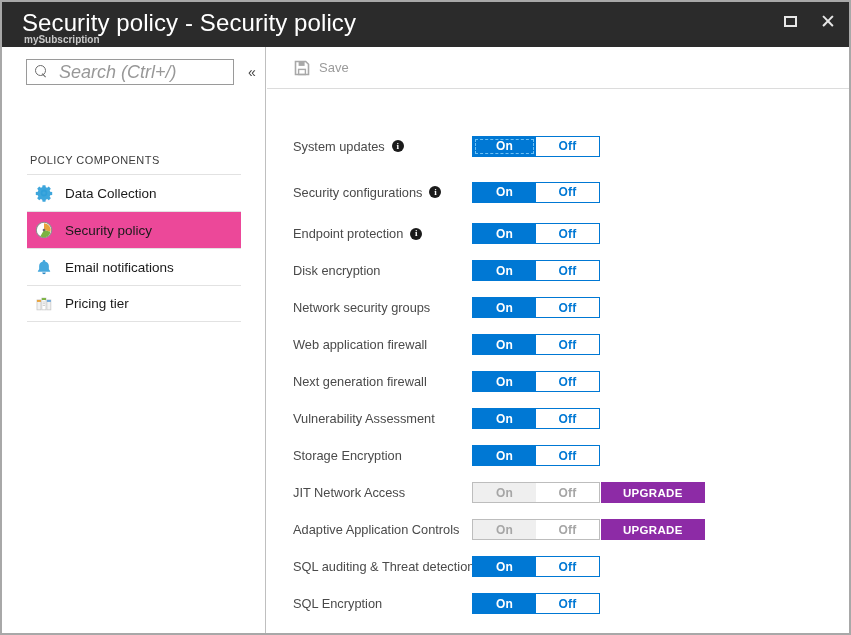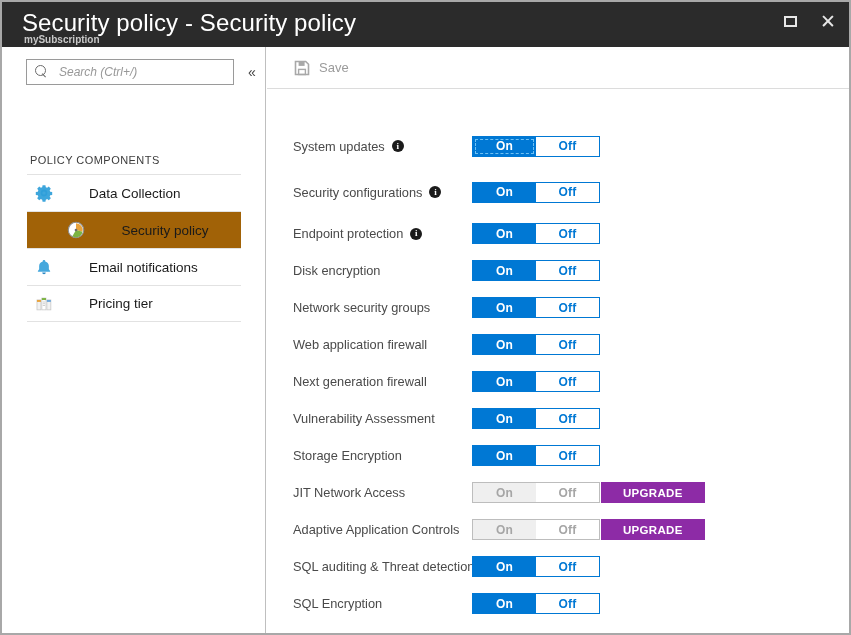--- a/index.html
+++ b/index.html
@@ -109,21 +109,21 @@
     left: 7px; top: 8px;
     width: 5px; height: 1.3px;
     background: #6b6b6b;
     transform: rotate(45deg);
     transform-origin: left center;
   }
   .search-input {
     border: none;
     outline: none;
     font-family: "Liberation Sans", sans-serif;
-    font-size: 12px;
+    font-size: 18px;
     font-style: italic;
     color: #4c1d95;
     background: transparent;
     width: 172px;
   }
   .search-input::placeholder { color: #989898; font-style: italic; }
   .collapse-btn {
     position: absolute;
     left: 246px; top: 18px;
     font-size: 14px;
@@ -150,24 +150,23 @@
   .nav-item {
     position: relative;
     height: 37px;
     display: flex;
     align-items: center;
     margin-left: 25px;
     width: 214px;
     border-top: 1px solid #e2e2e2;
     cursor: pointer;
     padding-left: 8px;
-    gap: 24px;
   }
   .nav-item:last-child { border-bottom: 1px solid #e2e2e2; }
-  .nav-item.selected { background: #a16207; justify-content: center; }
+  .nav-item.selected { background: #ec4899; }
   .nav-label {
     font-size: 13.5px;
     color: #1a1a1a;
     margin-left: 12px;
     white-space: nowrap;
   }
   .nav-icon {
     width: 18px; height: 18px;
     flex: 0 0 auto;
     position: relative;

